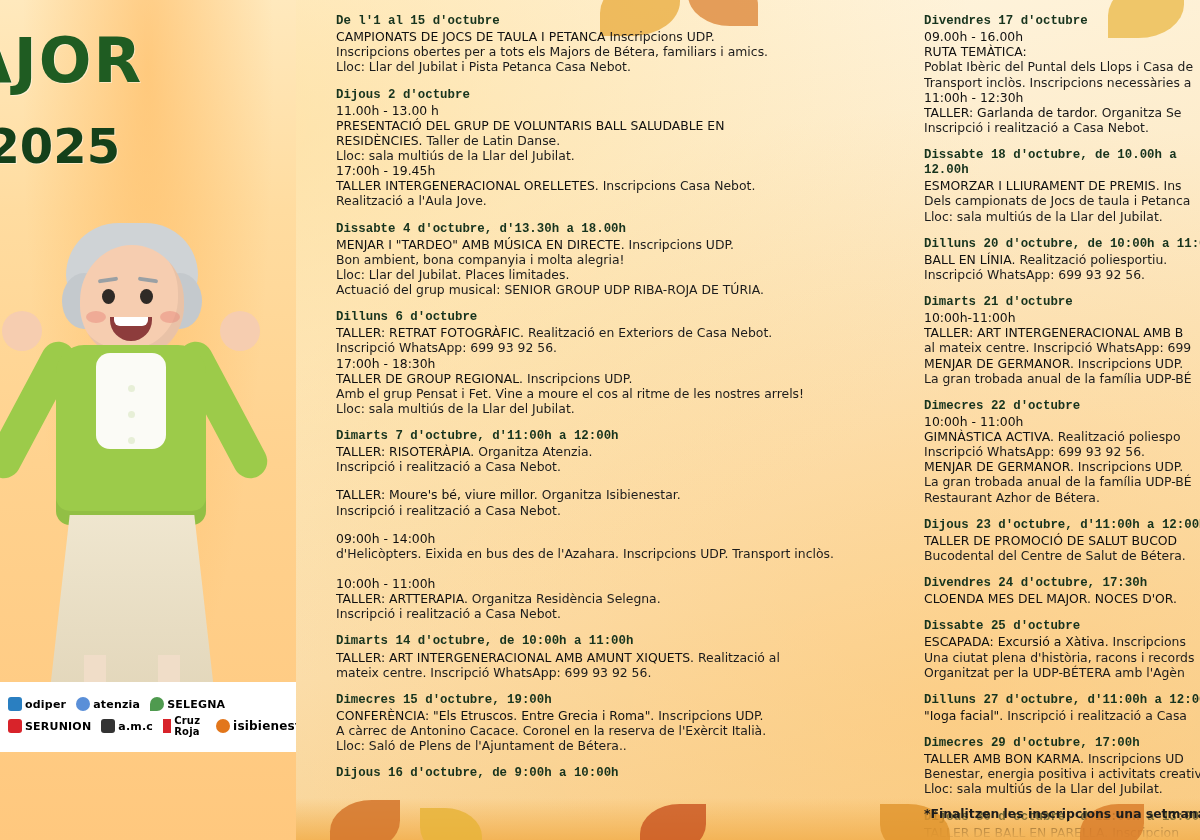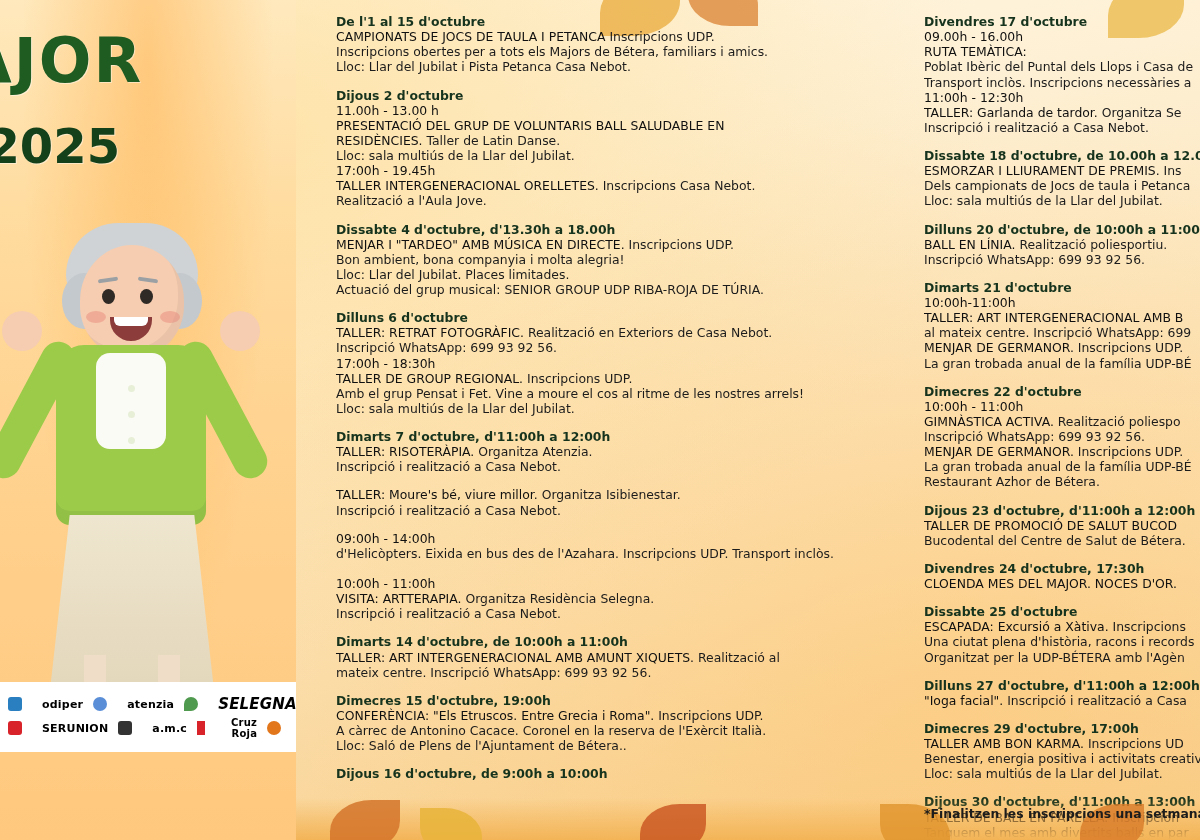--- a/index.html
+++ b/index.html
@@ -86,29 +86,29 @@
   .shoe{position:absolute;width:58px;height:26px;border-radius:14px 18px 8px 8px;background:#4a3a2c;top:498px;}
   .shoe.l{left:54px;} .shoe.r{left:132px;}
   .leg{position:absolute;width:22px;height:40px;background:#f0ddc8;top:470px;}
   .leg.l{left:74px;} .leg.r{left:148px;}
   
   .sponsors{
     position:absolute;left:0;bottom:88px;width:296px;height:70px;background:#ffffff;
     display:flex;flex-direction:column;justify-content:center;gap:4px;padding:6px 8px;box-sizing:border-box;
   }
   .sp-row{display:flex;align-items:center;gap:10px;font-size:11px;font-weight:bold;}
-  .sp-logo{display:flex;align-items:center;gap:20px;text-align:right;}
+  .sp-logo{display:flex;align-items:center;gap:3px;}
   .sp-mark{width:14px;height:14px;border-radius:3px;}
   .sp-name{letter-spacing:.2px;}
   
   .col{position:absolute;top:14px;font-size:12.4px;color:#1c1c1c;line-height:1.22;}
   .col-mid{left:336px;width:570px;}
   .col-right{left:924px;width:300px;overflow:hidden;}
   .entry{margin-bottom:13px;}
-  .date{font-weight:bold;color:#16331d;}
+  .date{font-weight:bold;color:#16331d;font-family:Liberation Mono, monospace;}
   .ttl{font-weight:normal;color:#101010;}
   .ln{display:block;}
   .note{font-weight:bold;margin-top:6px;}
   
   .strip{position:absolute;left:296px;right:0;bottom:0;height:42px;
     background:linear-gradient(0deg,#f3b457,rgba(243,180,87,0));}
 </style>
 </head>
 <body>
 
@@ -165,21 +165,21 @@
         <span class="sp-logo">
             <span class="sp-mark" style="background:#2a7fc1;"></span>
             <span class="sp-name">odiper</span>
           </span>
         <span class="sp-logo">
             <span class="sp-mark" style="background:#5a8fd8;border-radius:50%;"></span>
             <span class="sp-name">atenzia</span>
           </span>
         <span class="sp-logo">
             <span class="sp-mark" style="background:#4f9a4f;border-radius:50% 50% 50% 0;"></span>
-            <span class="sp-name" style="font-size:15px;font-style:italic;">SELEGNA</span>
+            <span class="sp-name" style="font-size:11px;">SELEGNA</span>
           </span>
       </div>
       <div class="sp-row">
         <span class="sp-logo">
             <span class="sp-mark" style="background:#d8232a;"></span>
             <span class="sp-name">SERUNION</span>
           </span>
         <span class="sp-logo">
             <span class="sp-mark" style="background:#333333;"></span>
             <span class="sp-name">a.m.c</span>
@@ -236,21 +236,21 @@
       </div>
       <div class="entry">
         <div class="ln"><span class="ttl">TALLER: Moure's bé, viure millor.</span><span> Organitza Isibienestar.</span></div>
         <div class="ln"><span>Inscripció i realització a Casa Nebot.</span></div>
       </div>
       <div class="entry">
         <div class="ln"><span class="ttl">09:00h - 14:00h</span></div>
         <div class="ln"><span>d'Helicòpters. Eixida en bus des de l'Azahara.  Inscripcions UDP. Transport inclòs.</span></div>
         <div class="ln">&nbsp;</div>
         <div class="ln"><span class="ttl">10:00h - 11:00h</span></div>
-        <div class="ln"><span class="ttl">VISITA: ARTTERAPIA.</span><span> Organitza Residència Selegna.</span></div>
+        <div class="ln"><span class="ttl">TALLER: ARTTERAPIA.</span><span> Organitza Residència Selegna.</span></div>
         <div class="ln"><span>Inscripció i realització a Casa Nebot.</span></div>
       </div>
       <div class="entry">
         <div class="date">Dimarts 14 d'octubre, de 10:00h a 11:00h</div>
         <div class="ln"><span class="ttl">TALLER: ART INTERGENERACIONAL AMB AMUNT XIQUETS.</span><span> Realització al</span></div>
         <div class="ln"><span>mateix centre. Inscripció WhatsApp: 699 93 92 56.</span></div>
       </div>
       <div class="entry">
         <div class="date">Dimecres 15 d'octubre, 19:00h</div>
         <div class="ln"><span class="ttl">CONFERÈNCIA: "Els Etruscos. Entre Grecia i Roma".</span><span> Inscripcions UDP.</span></div>

